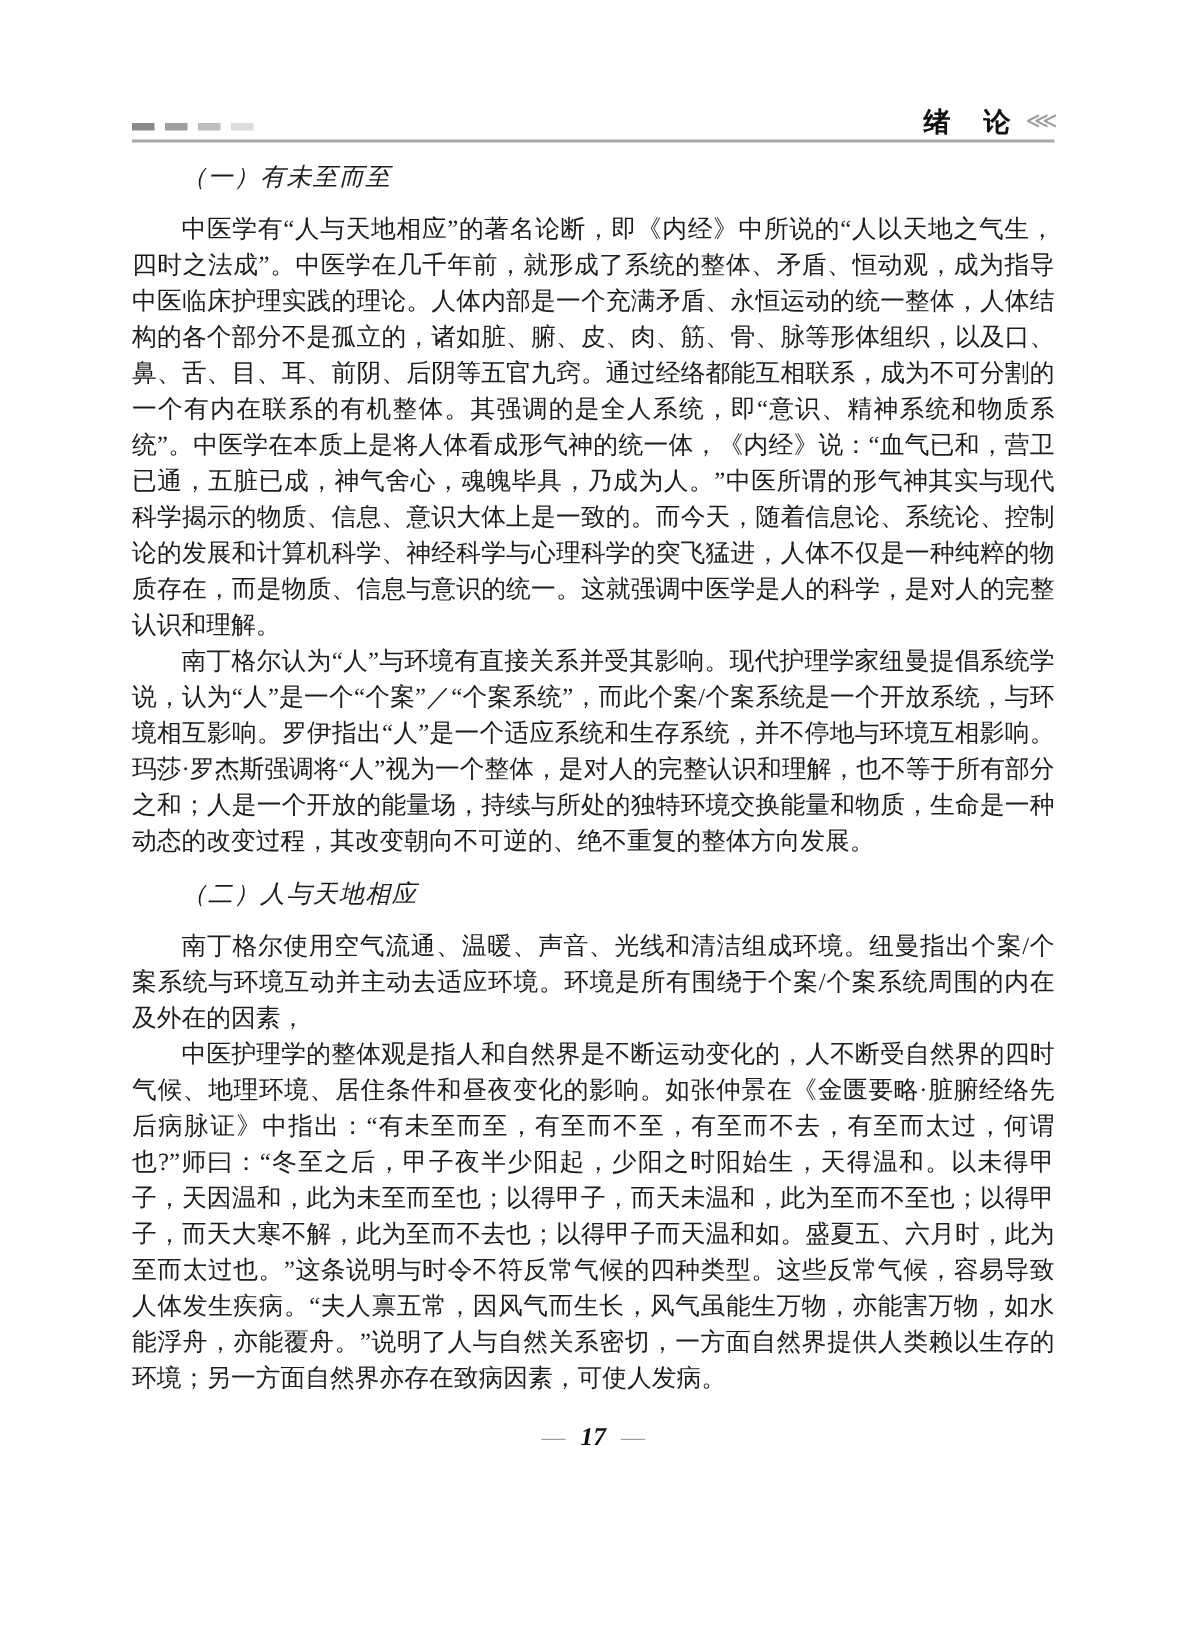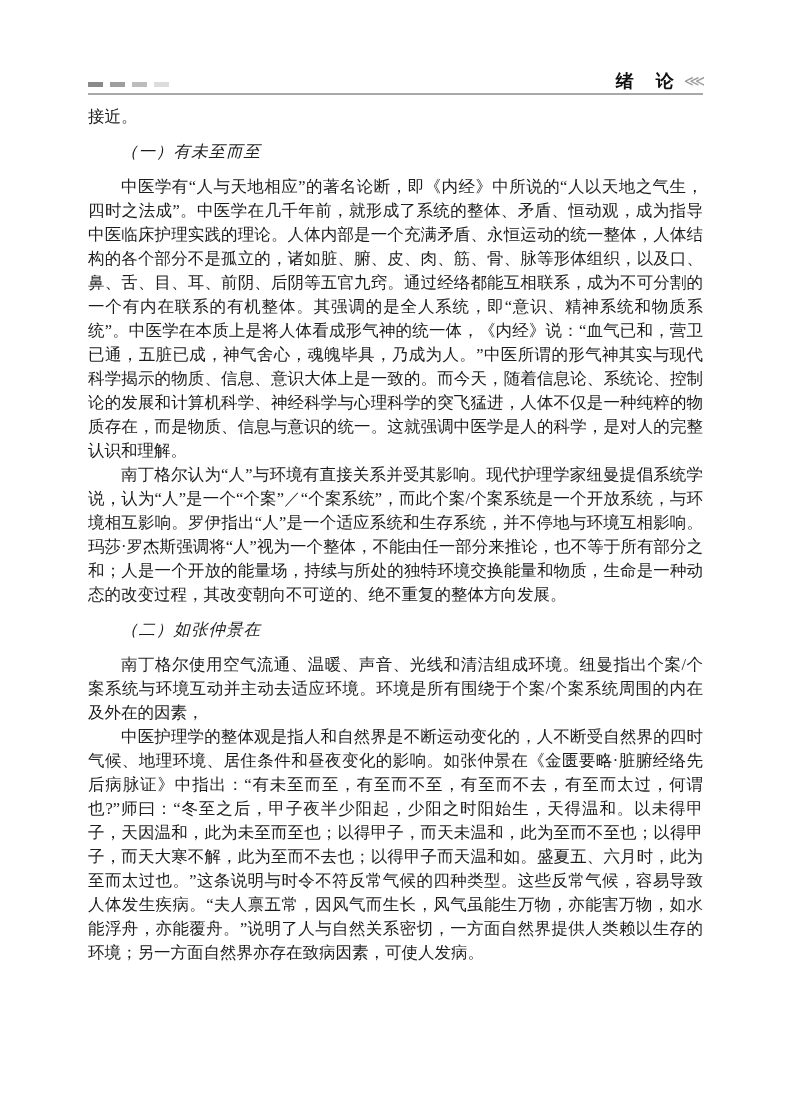--- a/index.html
+++ b/index.html
@@ -117,25 +117,27 @@
       <span class="sq3"></span>
       <span class="sq4"></span>
     </div>
     <div class="header-right">
       <span class="chapter-title">绪　论</span>
       <span class="chevrons">⋘</span>
     </div>
   </header>
 
   <main class="page-body">
-    <p class="no-indent">接近。</p>
 
     <h3 class="section-heading">（一）有未至而至</h3>
     <p>中医学有“人与天地相应”的著名论断，即《内经》中所说的“人以天地之气生，四时之法成”。中医学在几千年前，就形成了系统的整体、矛盾、恒动观，成为指导中医临床护理实践的理论。人体内部是一个充满矛盾、永恒运动的统一整体，人体结构的各个部分不是孤立的，诸如脏、腑、皮、肉、筋、骨、脉等形体组织，以及口、鼻、舌、目、耳、前阴、后阴等五官九窍。通过经络都能互相联系，成为不可分割的一个有内在联系的有机整体。其强调的是全人系统，即“意识、精神系统和物质系统”。中医学在本质上是将人体看成形气神的统一体，《内经》说：“血气已和，营卫已通，五脏已成，神气舍心，魂魄毕具，乃成为人。”中医所谓的形气神其实与现代科学揭示的物质、信息、意识大体上是一致的。而今天，随着信息论、系统论、控制论的发展和计算机科学、神经科学与心理科学的突飞猛进，人体不仅是一种纯粹的物质存在，而是物质、信息与意识的统一。这就强调中医学是人的科学，是对人的完整认识和理解。</p>
-    <p>南丁格尔认为“人”与环境有直接关系并受其影响。现代护理学家纽曼提倡系统学说，认为“人”是一个“个案”／“个案系统”，而此个案/个案系统是一个开放系统，与环境相互影响。罗伊指出“人”是一个适应系统和生存系统，并不停地与环境互相影响。玛莎·罗杰斯强调将“人”视为一个整体，不能由任一部分来推论，也不等于所有部分之和；人是一个开放的能量场，持续与所处的独特环境交换能量和物质，生命是一种动态的改变过程，其改变朝向不可逆的、绝不重复的整体方向发展。</p>
+    <p>南丁格尔认为“人”与环境有直接关系并受其影响。现代护理学家纽曼提倡系统学说，认为“人”是一个“个案”／“个案系统”，而此个案/个案系统是一个开放系统，与环境相互影响。罗伊指出“人”是一个适应系统和生存系统，并不停地与环境互相影响。玛莎·罗杰斯强调将“人”视为一个整体，是对人的完整认识和理解，也不等于所有部分之和；人是一个开放的能量场，持续与所处的独特环境交换能量和物质，生命是一种动态的改变过程，其改变朝向不可逆的、绝不重复的整体方向发展。</p>
 
-    <h3 class="section-heading">（二）如张仲景在</h3>
+    <h3 class="section-heading">（二）人与天地相应</h3>
     <p>南丁格尔使用空气流通、温暖、声音、光线和清洁组成环境。纽曼指出个案/个案系统与环境互动并主动去适应环境。环境是所有围绕于个案/个案系统周围的内在及外在的因素，</p>
     <p>中医护理学的整体观是指人和自然界是不断运动变化的，人不断受自然界的四时气候、地理环境、居住条件和昼夜变化的影响。如张仲景在《金匮要略·脏腑经络先后病脉证》中指出：“有未至而至，有至而不至，有至而不去，有至而太过，何谓也?”师曰：“冬至之后，甲子夜半少阳起，少阳之时阳始生，天得温和。以未得甲子，天因温和，此为未至而至也；以得甲子，而天未温和，此为至而不至也；以得甲子，而天大寒不解，此为至而不去也；以得甲子而天温和如。盛夏五、六月时，此为至而太过也。”这条说明与时令不符反常气候的四种类型。这些反常气候，容易导致人体发生疾病。“夫人禀五常，因风气而生长，风气虽能生万物，亦能害万物，如水能浮舟，亦能覆舟。”说明了人与自然关系密切，一方面自然界提供人类赖以生存的环境；另一方面自然界亦存在致病因素，可使人发病。</p>
   </main>
 
+  <footer class="page-footer">
+    <span class="dash">—</span><span class="page-num">17</span><span class="dash">—</span>
+  </footer>
 
 </div>
 
 </body></html>

